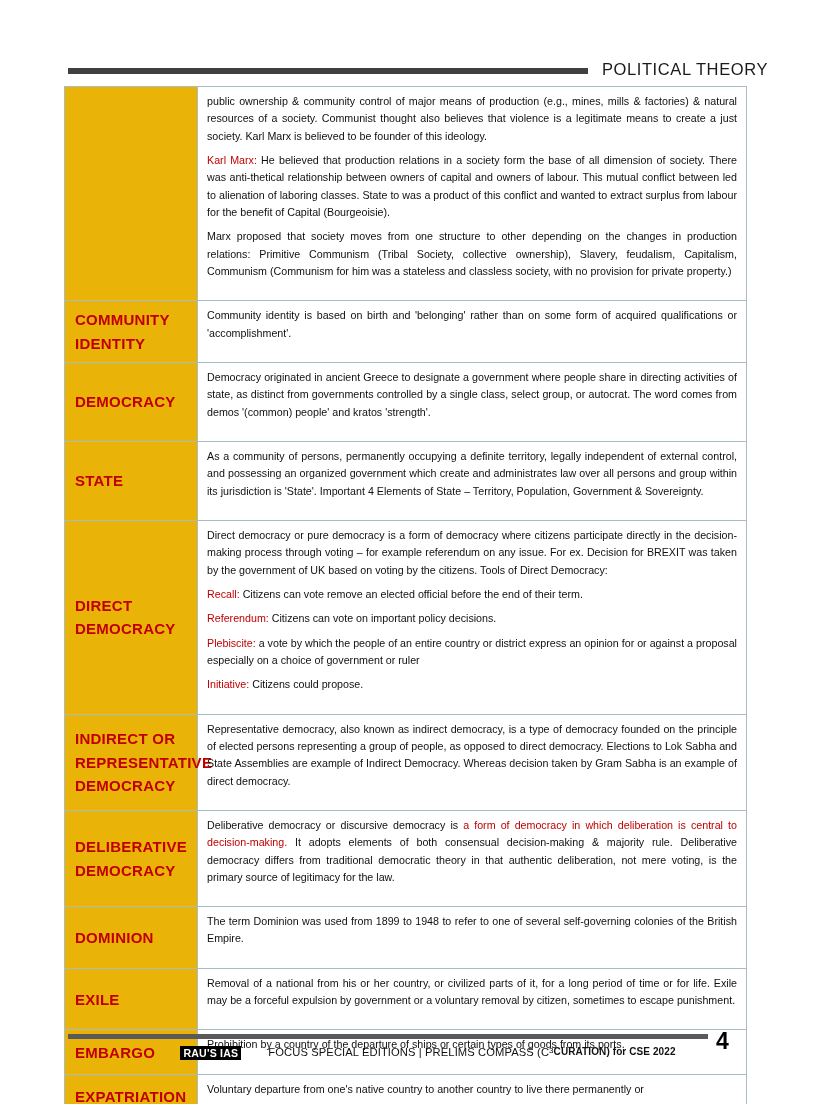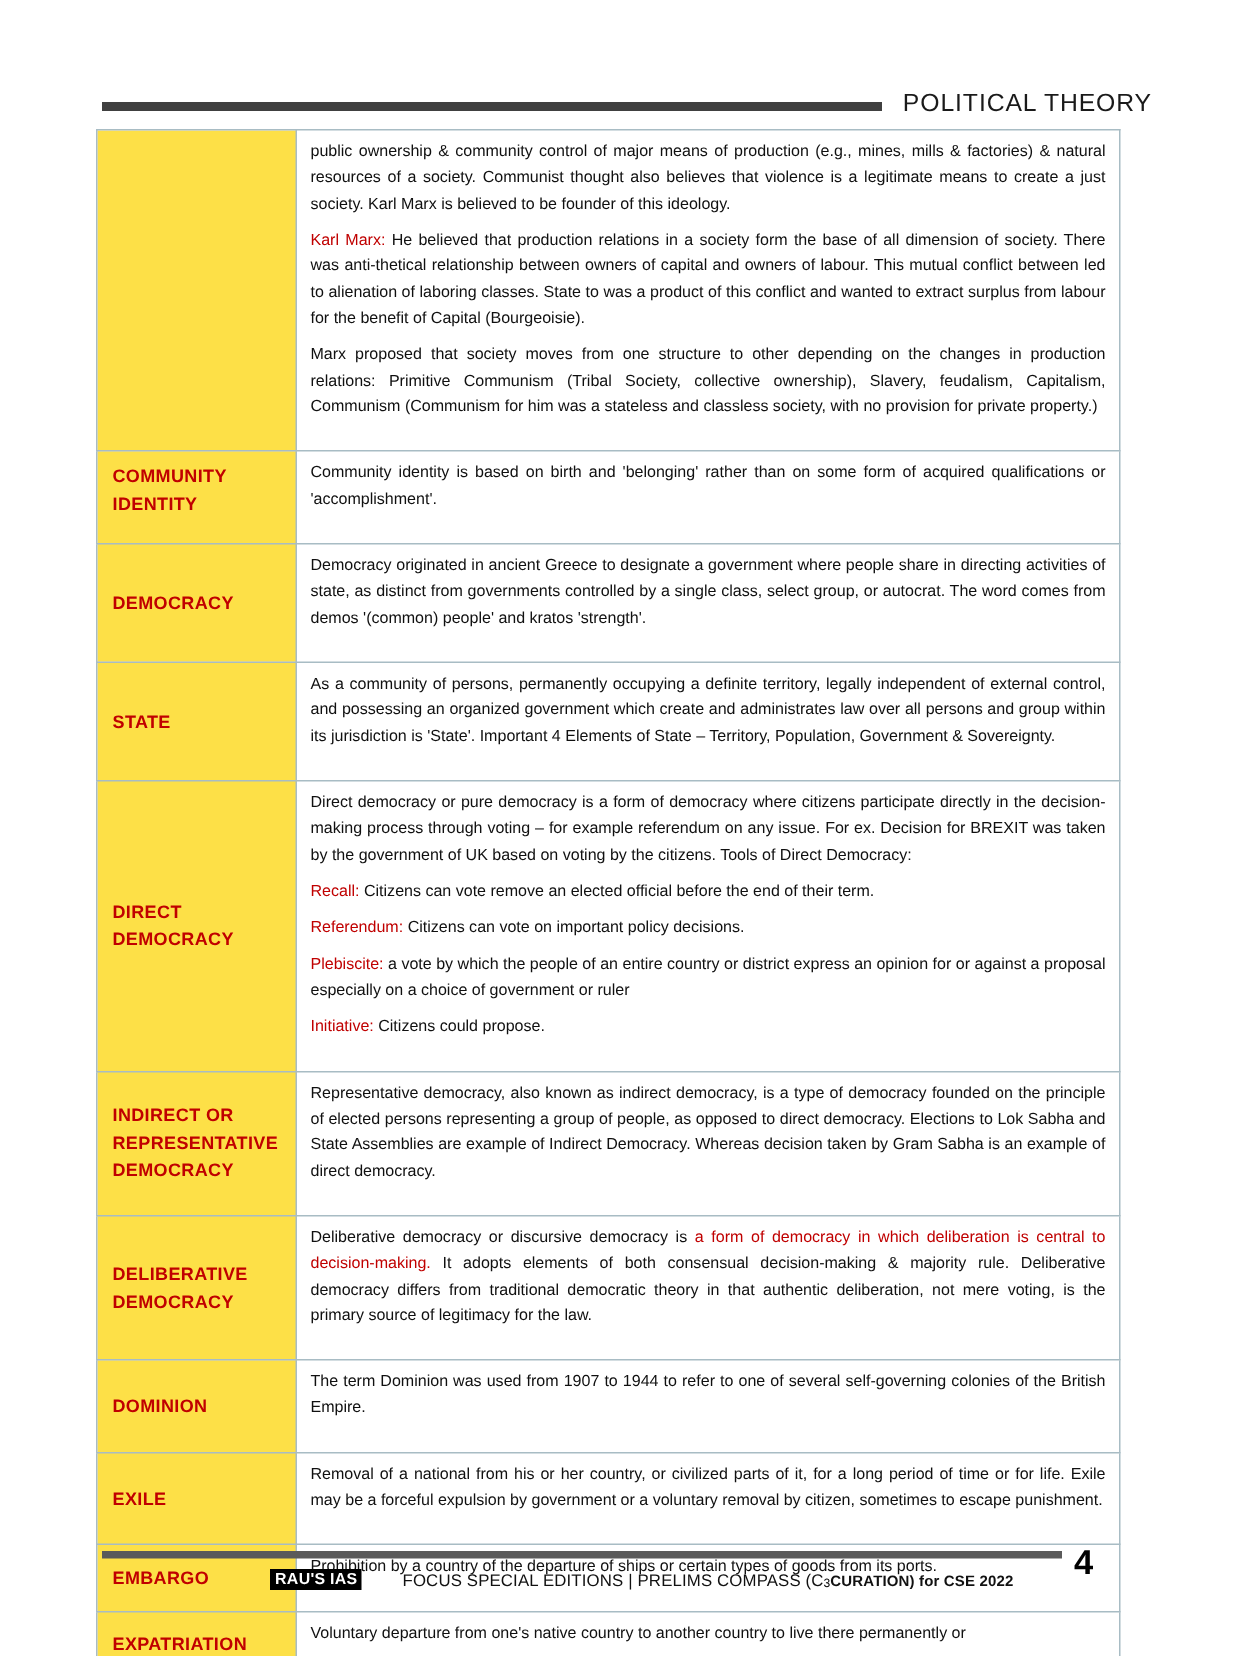--- a/index.html
+++ b/index.html
@@ -61,24 +61,24 @@
     table-layout: fixed;
     border: 1px solid #a8bcc4;
   }
   .glossary td {
     vertical-align: top;
     padding: 0;
     border: 1px solid #a8bcc4;
   }
   td.term {
     width: 122px;
-    background: #fde047;
+    background: #eab308;
     color: #c00000;
     font-weight: bold;
-    font-size: 12px;
+    font-size: 15px;
     letter-spacing: 0.25px;
     line-height: 1.55;
     padding: 7px 0 7px 10px;
     vertical-align: middle;
   }
   td.def {
     background: #ffffff;
     padding: 6px 9px 20px 9px;
     font-size: 10.7px;
     line-height: 1.62;
@@ -114,21 +114,21 @@
     width: 640px;
     height: 5px;
     background: #5a5a5a;
   }
   .footer-line {
     position: absolute;
     left: 60px;
     top: 12px;
     width: 600px;
     display: flex;
-    align-items: flex-end;
+    align-items: flex-start;
     justify-content: center;
     gap: 0px;
     font-size: 11.2px;
     white-space: nowrap;
   }
   .brand-chip {
     background: #000000;
     color: #ffffff;
     font-weight: bold;
     font-size: 10.6px;
@@ -224,21 +224,21 @@
         <td class="term mid">DELIBERATIVE DEMOCRACY</td>
         <td class="def">
           <p><span>Deliberative democracy or discursive democracy is </span><span class="redspan">a form of democracy in which deliberation is central to decision-making.</span><span> It adopts elements of both consensual decision-making &amp; majority rule. Deliberative democracy differs from traditional democratic theory in that authentic deliberation, not mere voting, is the primary source of legitimacy for the law.</span></p>
         </td>
       </tr>
 
 
       <tr>
         <td class="term mid">DOMINION</td>
         <td class="def">
-          <p>The term Dominion was used from 1907 to 1944 to refer to one of several self-governing colonies of the British Empire.</p>
+          <p>The term Dominion was used from 1899 to 1948 to refer to one of several self-governing colonies of the British Empire.</p>
         </td>
       </tr>
 
       <tr>
         <td class="term mid">EXILE</td>
         <td class="def">
           <p>Removal of a national from his or her country, or civilized parts of it, for a long period of time or for life. Exile may be a forceful expulsion by government or a voluntary removal by citizen, sometimes to escape punishment.</p>
         </td>
       </tr>
 

